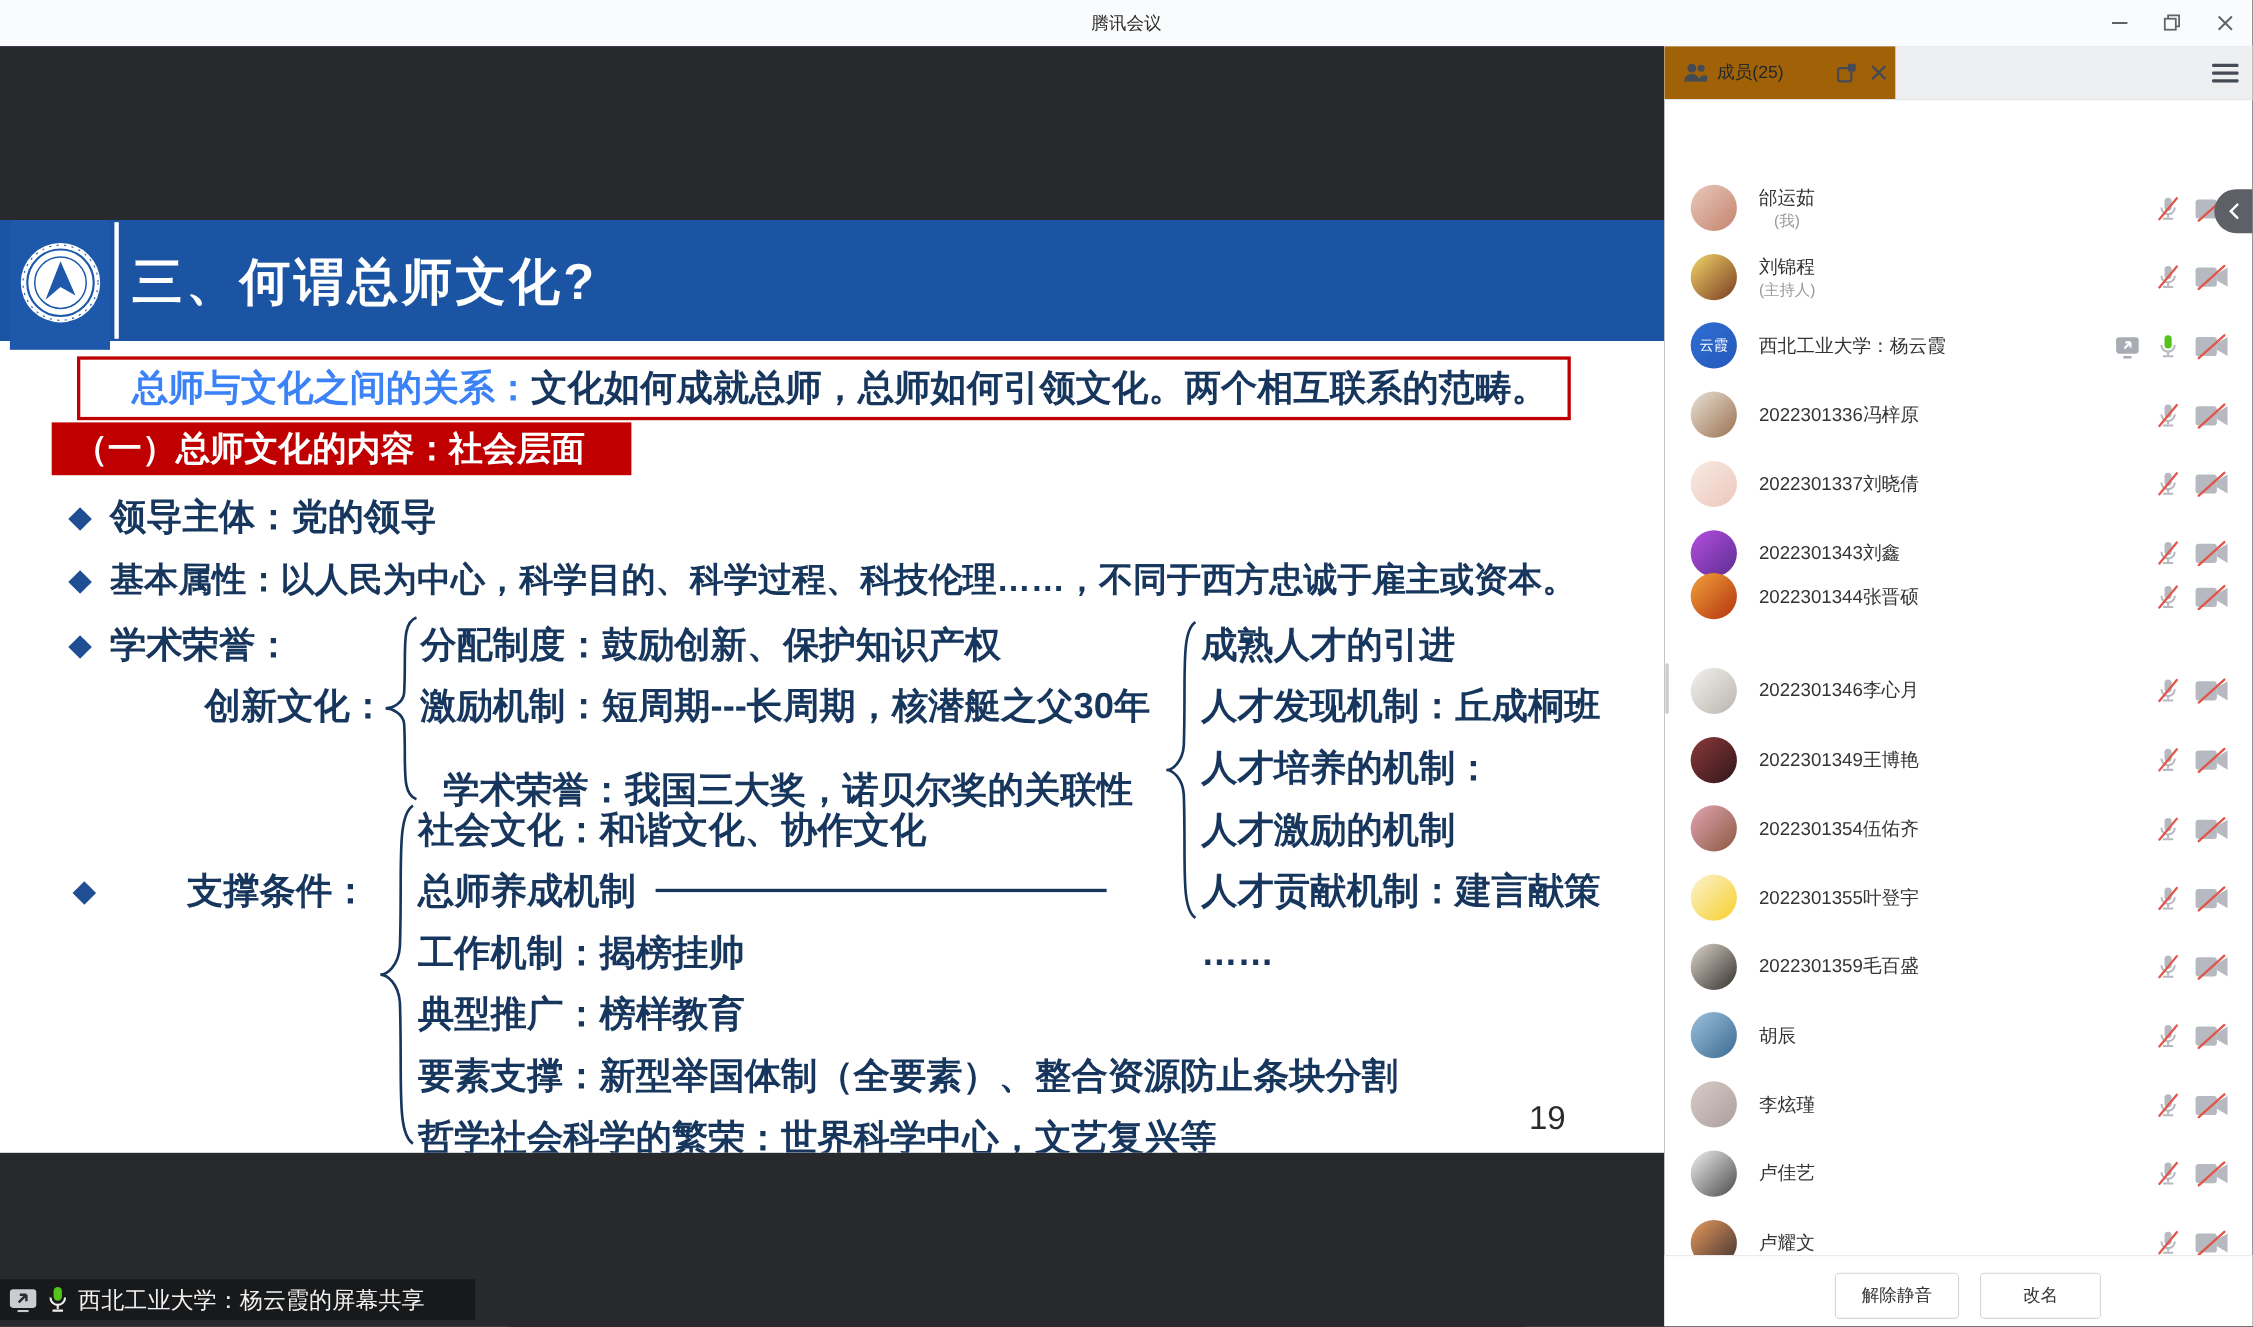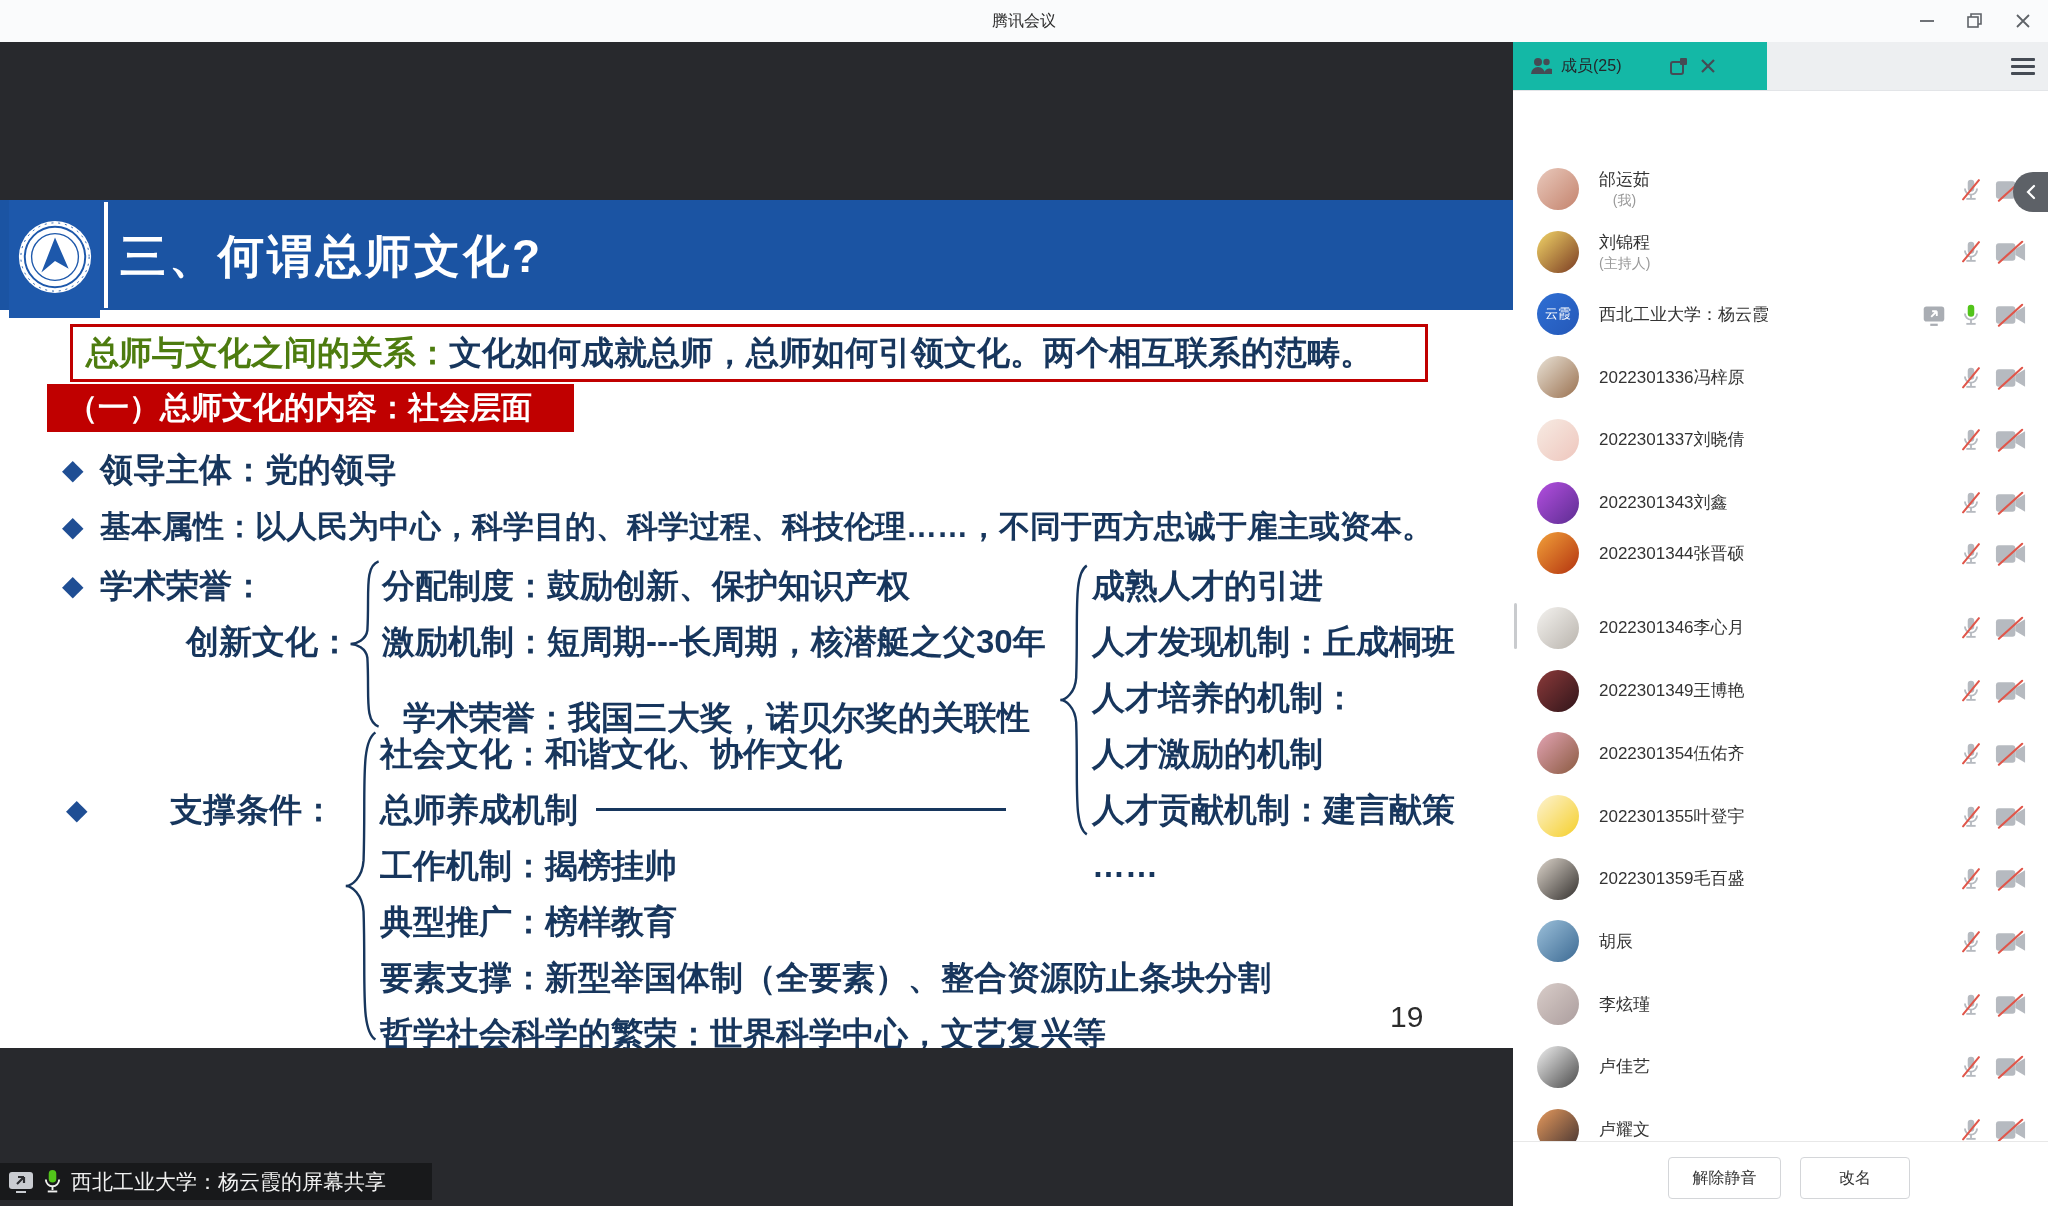--- a/index.html
+++ b/index.html
@@ -16,40 +16,40 @@
   
   .slide{position:absolute;left:0;top:158px;width:1513px;height:848px;background:#ffffff;overflow:hidden;}
   .banner{position:absolute;left:0;top:0;width:1513px;height:110px;background:#1b54a3;}
   .logo-box{position:absolute;left:9px;top:-4px;width:91px;height:122px;background:#1d58ab;
     display:flex;align-items:center;justify-content:center;}
   .banner-sep{position:absolute;left:104px;top:2px;width:4px;height:106px;background:#ffffff;}
   .banner-title{position:absolute;left:120px;top:26px;font-size:46px;font-weight:700;color:#ffffff;letter-spacing:3px;}
   .relation-box{position:absolute;left:70px;top:124px;width:1352px;height:52px;border:3px solid #c00000;
     background:#ffffff;display:flex;align-items:center;}
   .relation-box .txt{padding-left:13px;font-size:33px;font-weight:700;white-space:nowrap;}
-  .rel-label{color:#4d7c0f;}
+  .rel-label{color:#3b82f6;margin-left:34px;}
   .rel-rest{color:#17365d;}
   .section-box{position:absolute;left:47px;top:184px;width:527px;height:48px;background:#c00000;
     display:flex;align-items:center;}
   .section-box .txt{padding-left:20px;font-size:31px;font-weight:700;color:#ffffff;white-space:nowrap;}
   .s-line{position:absolute;font-size:33px;font-weight:700;color:#17365d;white-space:nowrap;height:42px;line-height:42px;}
   .s-line.small{font-size:31px;}
   .diamond{position:absolute;font-size:28px;color:#1f4e94;height:40px;line-height:40px;}
   .brace{position:absolute;}
   .brace svg{display:block;width:100%;height:100%;}
   .hline{position:absolute;background:#17365d;height:3px;}
   .page-num{position:absolute;left:1390px;top:800px;font-size:30px;color:#2b2b2b;}
   
   .share-bar{position:absolute;left:0;top:1163px;width:432px;height:37px;background:#18191b;
     display:flex;align-items:center;gap:9px;padding-left:8px;box-sizing:border-box;}
   .share-bar .txt{font-size:21px;color:#f0f0f0;white-space:nowrap;}
   
   .panel{position:absolute;left:1513px;top:42px;width:535px;height:1164px;background:#ffffff;overflow:hidden;}
   .tabbar{position:absolute;left:0;top:0;width:535px;height:48px;background:#edeff1;border-bottom:1px solid #e3e5e8;}
-  .tab-active{position:absolute;left:0;top:0;width:254px;height:48px;background:#14b8a6;
+  .tab-active{position:absolute;left:0;top:0;width:210px;height:48px;background:#a16207;
     display:flex;align-items:center;cursor:default;}
   .tab-active .lbl{margin-left:8px;font-size:16px;color:#24272b;}
   .tab-icon{margin-left:16px;display:flex;align-items:center;}
   .tab-popout{position:absolute;left:155px;top:13px;width:22px;height:22px;display:flex;align-items:center;justify-content:center;}
   .tab-close{position:absolute;left:184px;top:13px;width:22px;height:22px;display:flex;align-items:center;justify-content:center;}
   .hamburger{position:absolute;right:13px;top:13px;width:24px;height:22px;display:flex;flex-direction:column;justify-content:center;gap:4px;}
   .hamburger i{display:block;height:3px;background:#454b54;border-radius:1px;}
   .search-wrap{position:absolute;left:24px;top:58px;width:487px;height:41px;border:1px solid #d8dbdf;border-radius:3px;
     box-sizing:border-box;display:flex;align-items:center;background:#ffffff;}
   .search-wrap input{border:none;outline:none;flex:1;font-size:16px;color:#333;margin-left:10px;
@@ -399,21 +399,21 @@
 
       <span class="row-icon ic-cam" style="display: flex;">
         <svg width="33" height="26" viewBox="0 0 34 26">
           <rect x="2" y="4" width="20" height="18" rx="3" fill="#b6bac0"></rect>
           <path d="M22 10 L32 4 V22 L22 16 Z" fill="#b6bac0"></path>
           <line x1="5" y1="24" x2="29" y2="2.5" stroke="#e0564a" stroke-width="2.2" stroke-linecap="round"></line>
         </svg>
       </span>
     </div>
   </div>
-        <div class="member-row" style="top: 380px;">
+        <div class="member-row" style="top: 369px;">
     <div class="avatar" style="background: linear-gradient(135deg, rgb(242, 161, 58), rgb(179, 51, 15));">
             <span></span>
           </div>
     <div class="m-names">
       <div class="m-name">2022301344张晋硕</div>
 
     </div>
     <div class="row-icons">
 
       <span class="row-icon ic-mic-muted" style="display: flex;">

